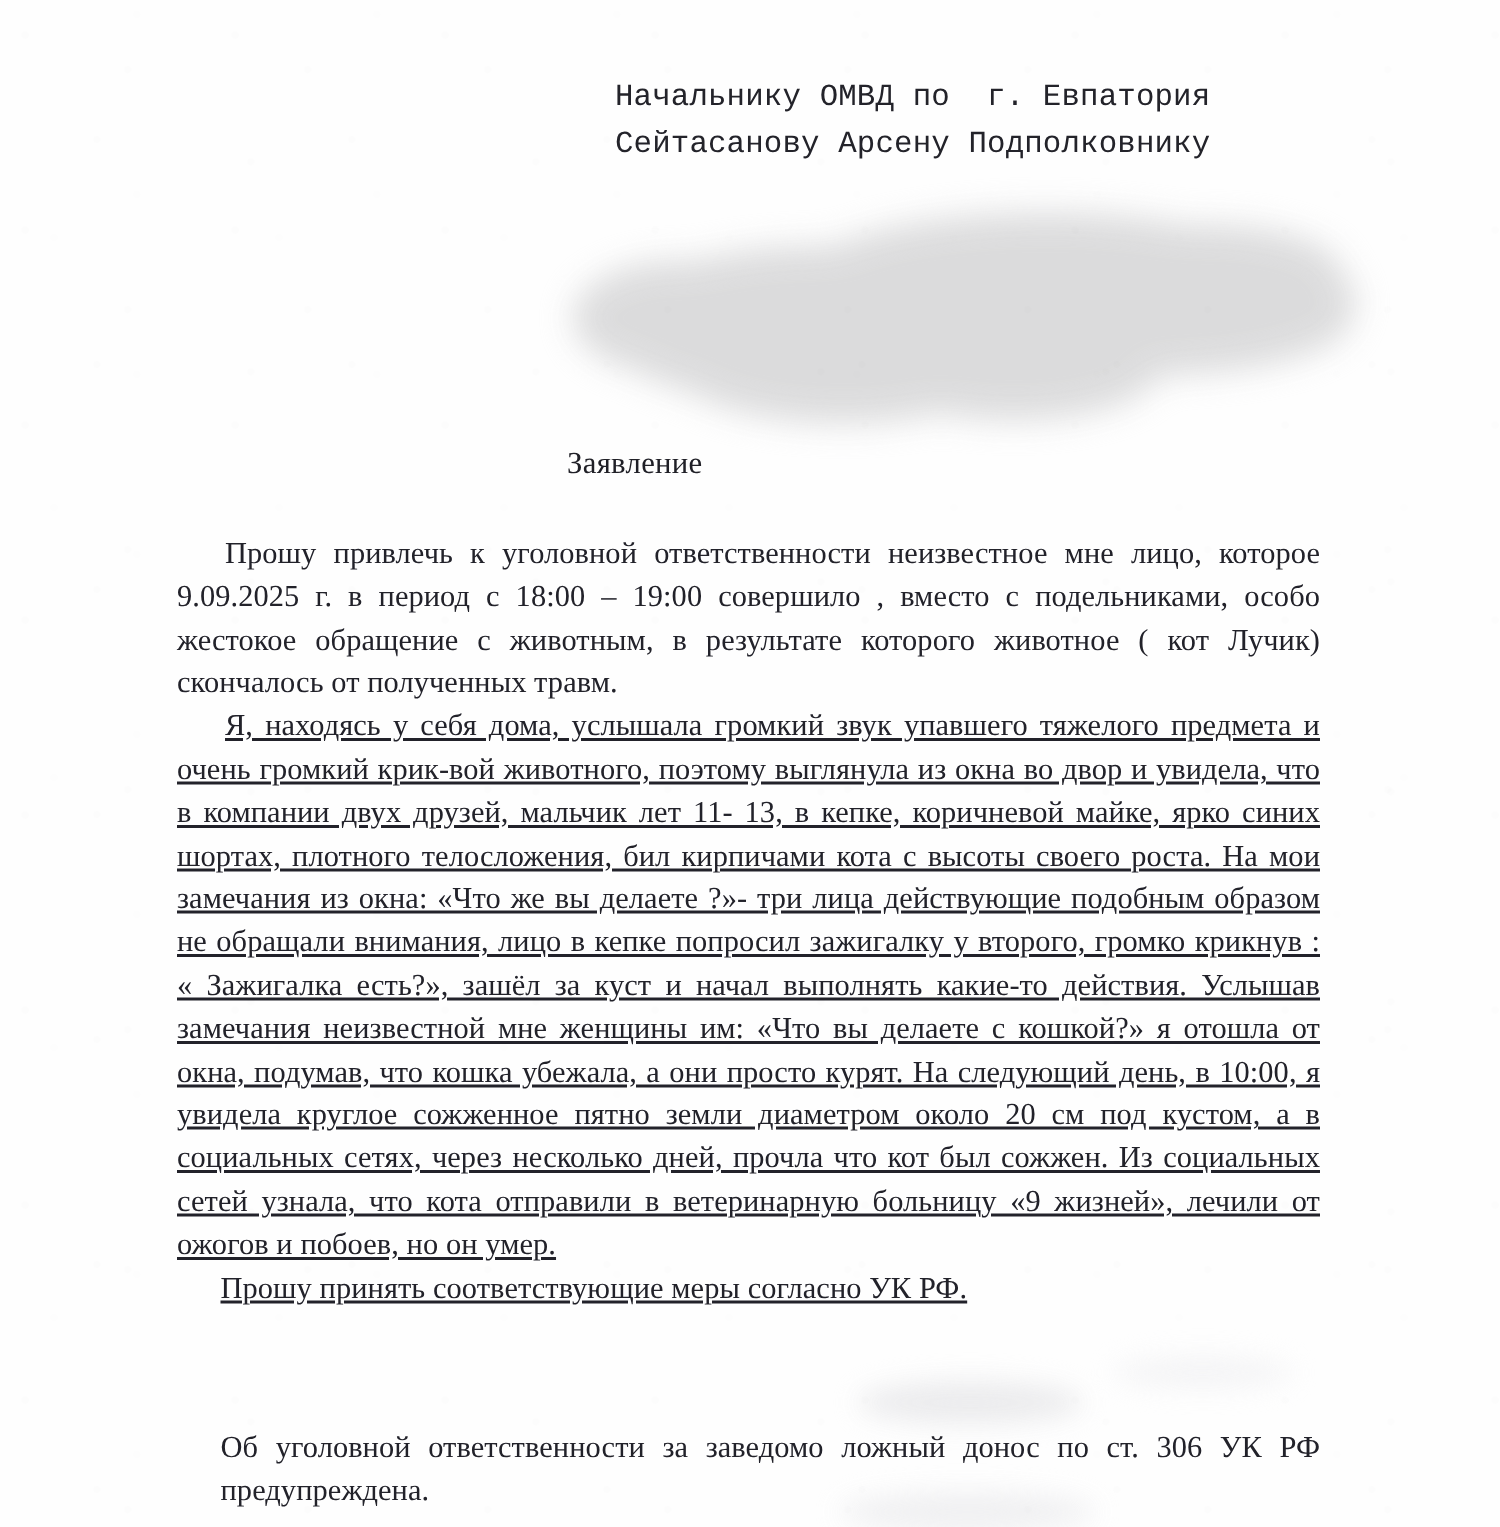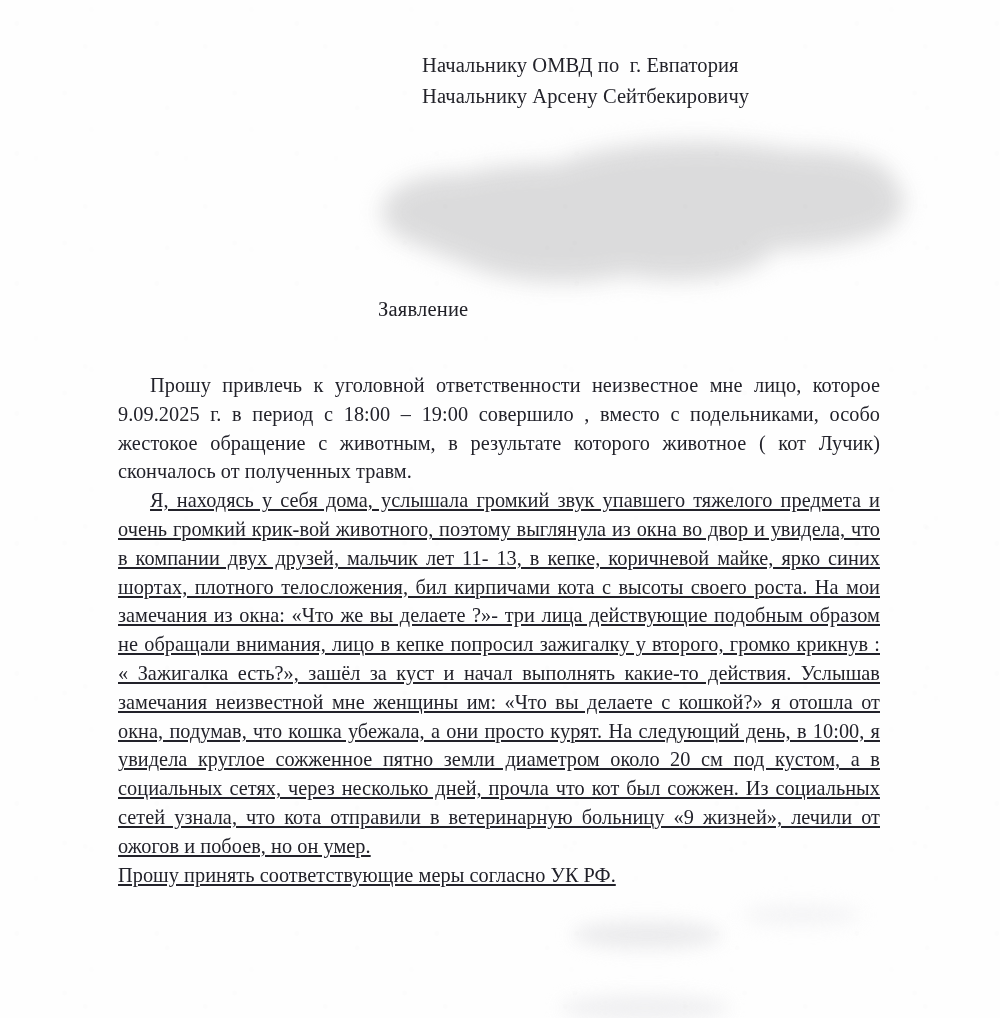--- a/index.html
+++ b/index.html
@@ -34,28 +34,29 @@
       radial-gradient(circle at 88% 77%, rgba(0,0,0,0.016) 0 2px, transparent 3px),
       radial-gradient(circle at 24% 88%, rgba(0,0,0,0.013) 0 2px, transparent 3px),
       radial-gradient(circle at 57% 8%, rgba(0,0,0,0.012) 0 2px, transparent 3px);
     background-size: 140px 130px, 170px 150px, 120px 160px, 190px 140px, 150px 180px, 160px 120px;
     z-index: 5;
   }
 
   
   .addressee {
     position: absolute;
-    left: 422px;
+    left: 410px;
     top: 50px;
     width: 470px;
     font-size: 20.5px;
     line-height: 31px;
     letter-spacing: 0.1px;
     color: #23232a;
     z-index: 3;
+    font-family: Liberation Mono, monospace;
   }
   .addressee .line { white-space: pre; }
 
   
   .redaction {
     position: absolute;
     left: 382px;
     top: 138px;
     width: 512px;
     height: 148px;
@@ -99,54 +100,54 @@
     line-height: 28px;
     letter-spacing: 0.2px;
     color: #202027;
     z-index: 3;
   }
 
   
   .body-block {
     position: absolute;
     left: 118px;
-    top: 371px;
+    top: 355px;
     width: 762px;
     z-index: 3;
   }
 
   .para {
     margin: 0;
     font-size: 20.3px;
     line-height: 28.8px;
     text-align: justify;
     text-justify: inter-word;
     letter-spacing: 0.05px;
     color: #22222a;
   }
   .para.indent { text-indent: 32px; }
-  .para.flush  { text-indent: 0; }
+  .para.flush  { text-indent: 0; margin-left: 29px; }
   .para + .para { margin-top: 0; text-decoration: underline; }
 
   .tail-block {
     position: absolute;
     left: 118px;
     top: 951px;
     width: 762px;
     z-index: 3;
   }
 </style>
 </head>
 <body>
 
 <div class="page">
 
   <div class="addressee">
     <div class="line">Начальнику ОМВД по  г. Евпатория</div>
-    <div class="line">Начальнику Арсену Сейтбекировичу</div>
+    <div class="line">Сейтасанову Арсену Подполковнику</div>
   </div>
 
   <div class="redaction">
     <span class="blob b1"></span>
     <span class="blob b2"></span>
     <span class="blob b3"></span>
     <span class="blob b4"></span>
     <span class="blob b5"></span>
     <span class="blob b6"></span>
     <span class="blob b7"></span>
@@ -158,15 +159,18 @@
   <span class="smudge s3"></span>
 
   <div class="doc-title">Заявление</div>
 
   <div class="body-block">
     <p class="para indent">Прошу привлечь к уголовной ответственности неизвестное мне лицо, которое 9.09.2025 г. в период с 18:00 – 19:00 совершило , вместо с подельниками, особо жестокое обращение с животным, в результате которого животное ( кот Лучик) скончалось от полученных травм.</p>
     <p class="para indent">Я, находясь у себя дома, услышала громкий звук упавшего тяжелого предмета и очень громкий крик-вой животного, поэтому выглянула из окна во двор и увидела, что в компании двух друзей, мальчик лет 11- 13, в кепке, коричневой майке, ярко синих шортах, плотного телосложения, бил кирпичами кота с высоты своего роста.   На мои замечания из окна: «Что же вы делаете ?»- три лица действующие подобным образом не обращали внимания,  лицо в кепке попросил зажигалку у второго, громко крикнув : « Зажигалка есть?», зашёл за куст и начал выполнять какие-то действия. Услышав замечания неизвестной мне женщины им: «Что вы делаете с кошкой?» я отошла от окна, подумав, что кошка убежала, а они просто курят. На следующий день, в 10:00, я увидела круглое сожженное пятно земли диаметром около 20 см под кустом, а в социальных сетях, через несколько дней, прочла что кот был сожжен. Из социальных сетей узнала, что кота отправили в ветеринарную больницу «9 жизней», лечили от ожогов и побоев, но он умер.</p>
     <p class="para flush">Прошу принять соответствующие меры согласно УК РФ.</p>
   </div>
 
+  <div class="tail-block">
+    <p class="para flush">Об уголовной ответственности за заведомо ложный донос по ст. 306 УК РФ предупреждена.</p>
+  </div>
 
   <div class="scan-noise"></div>
 </div>
 
 </body></html>

